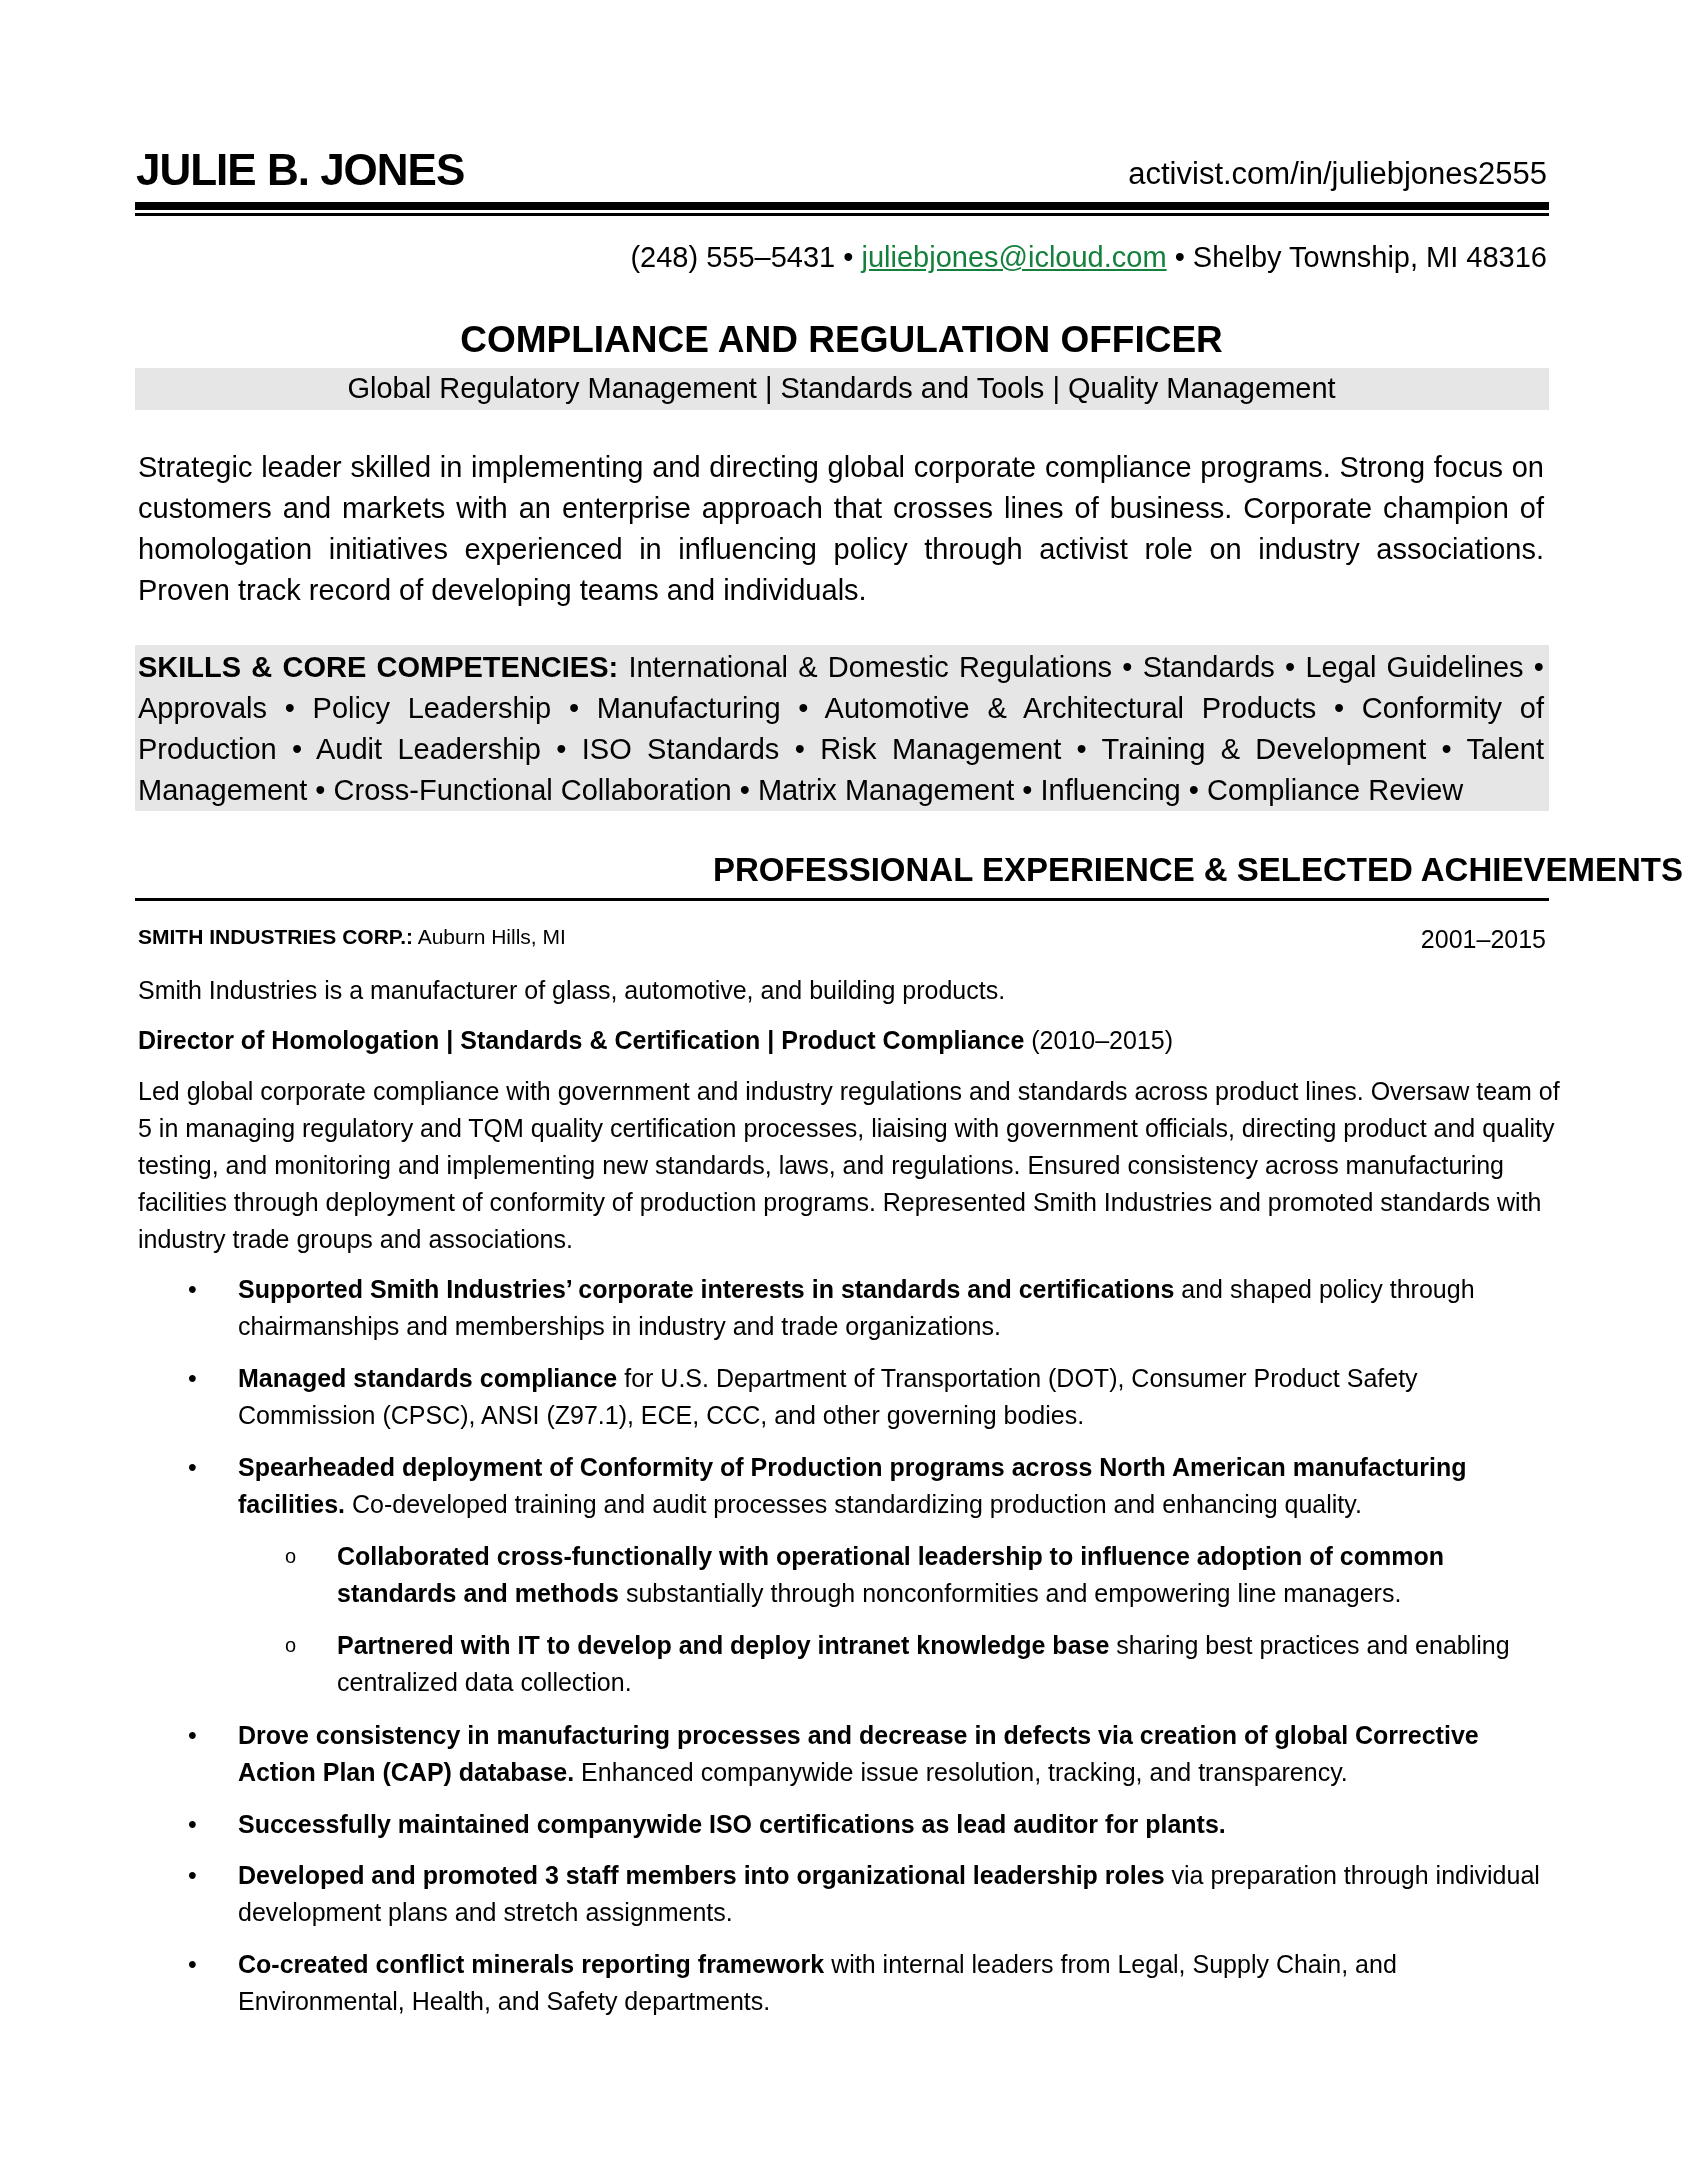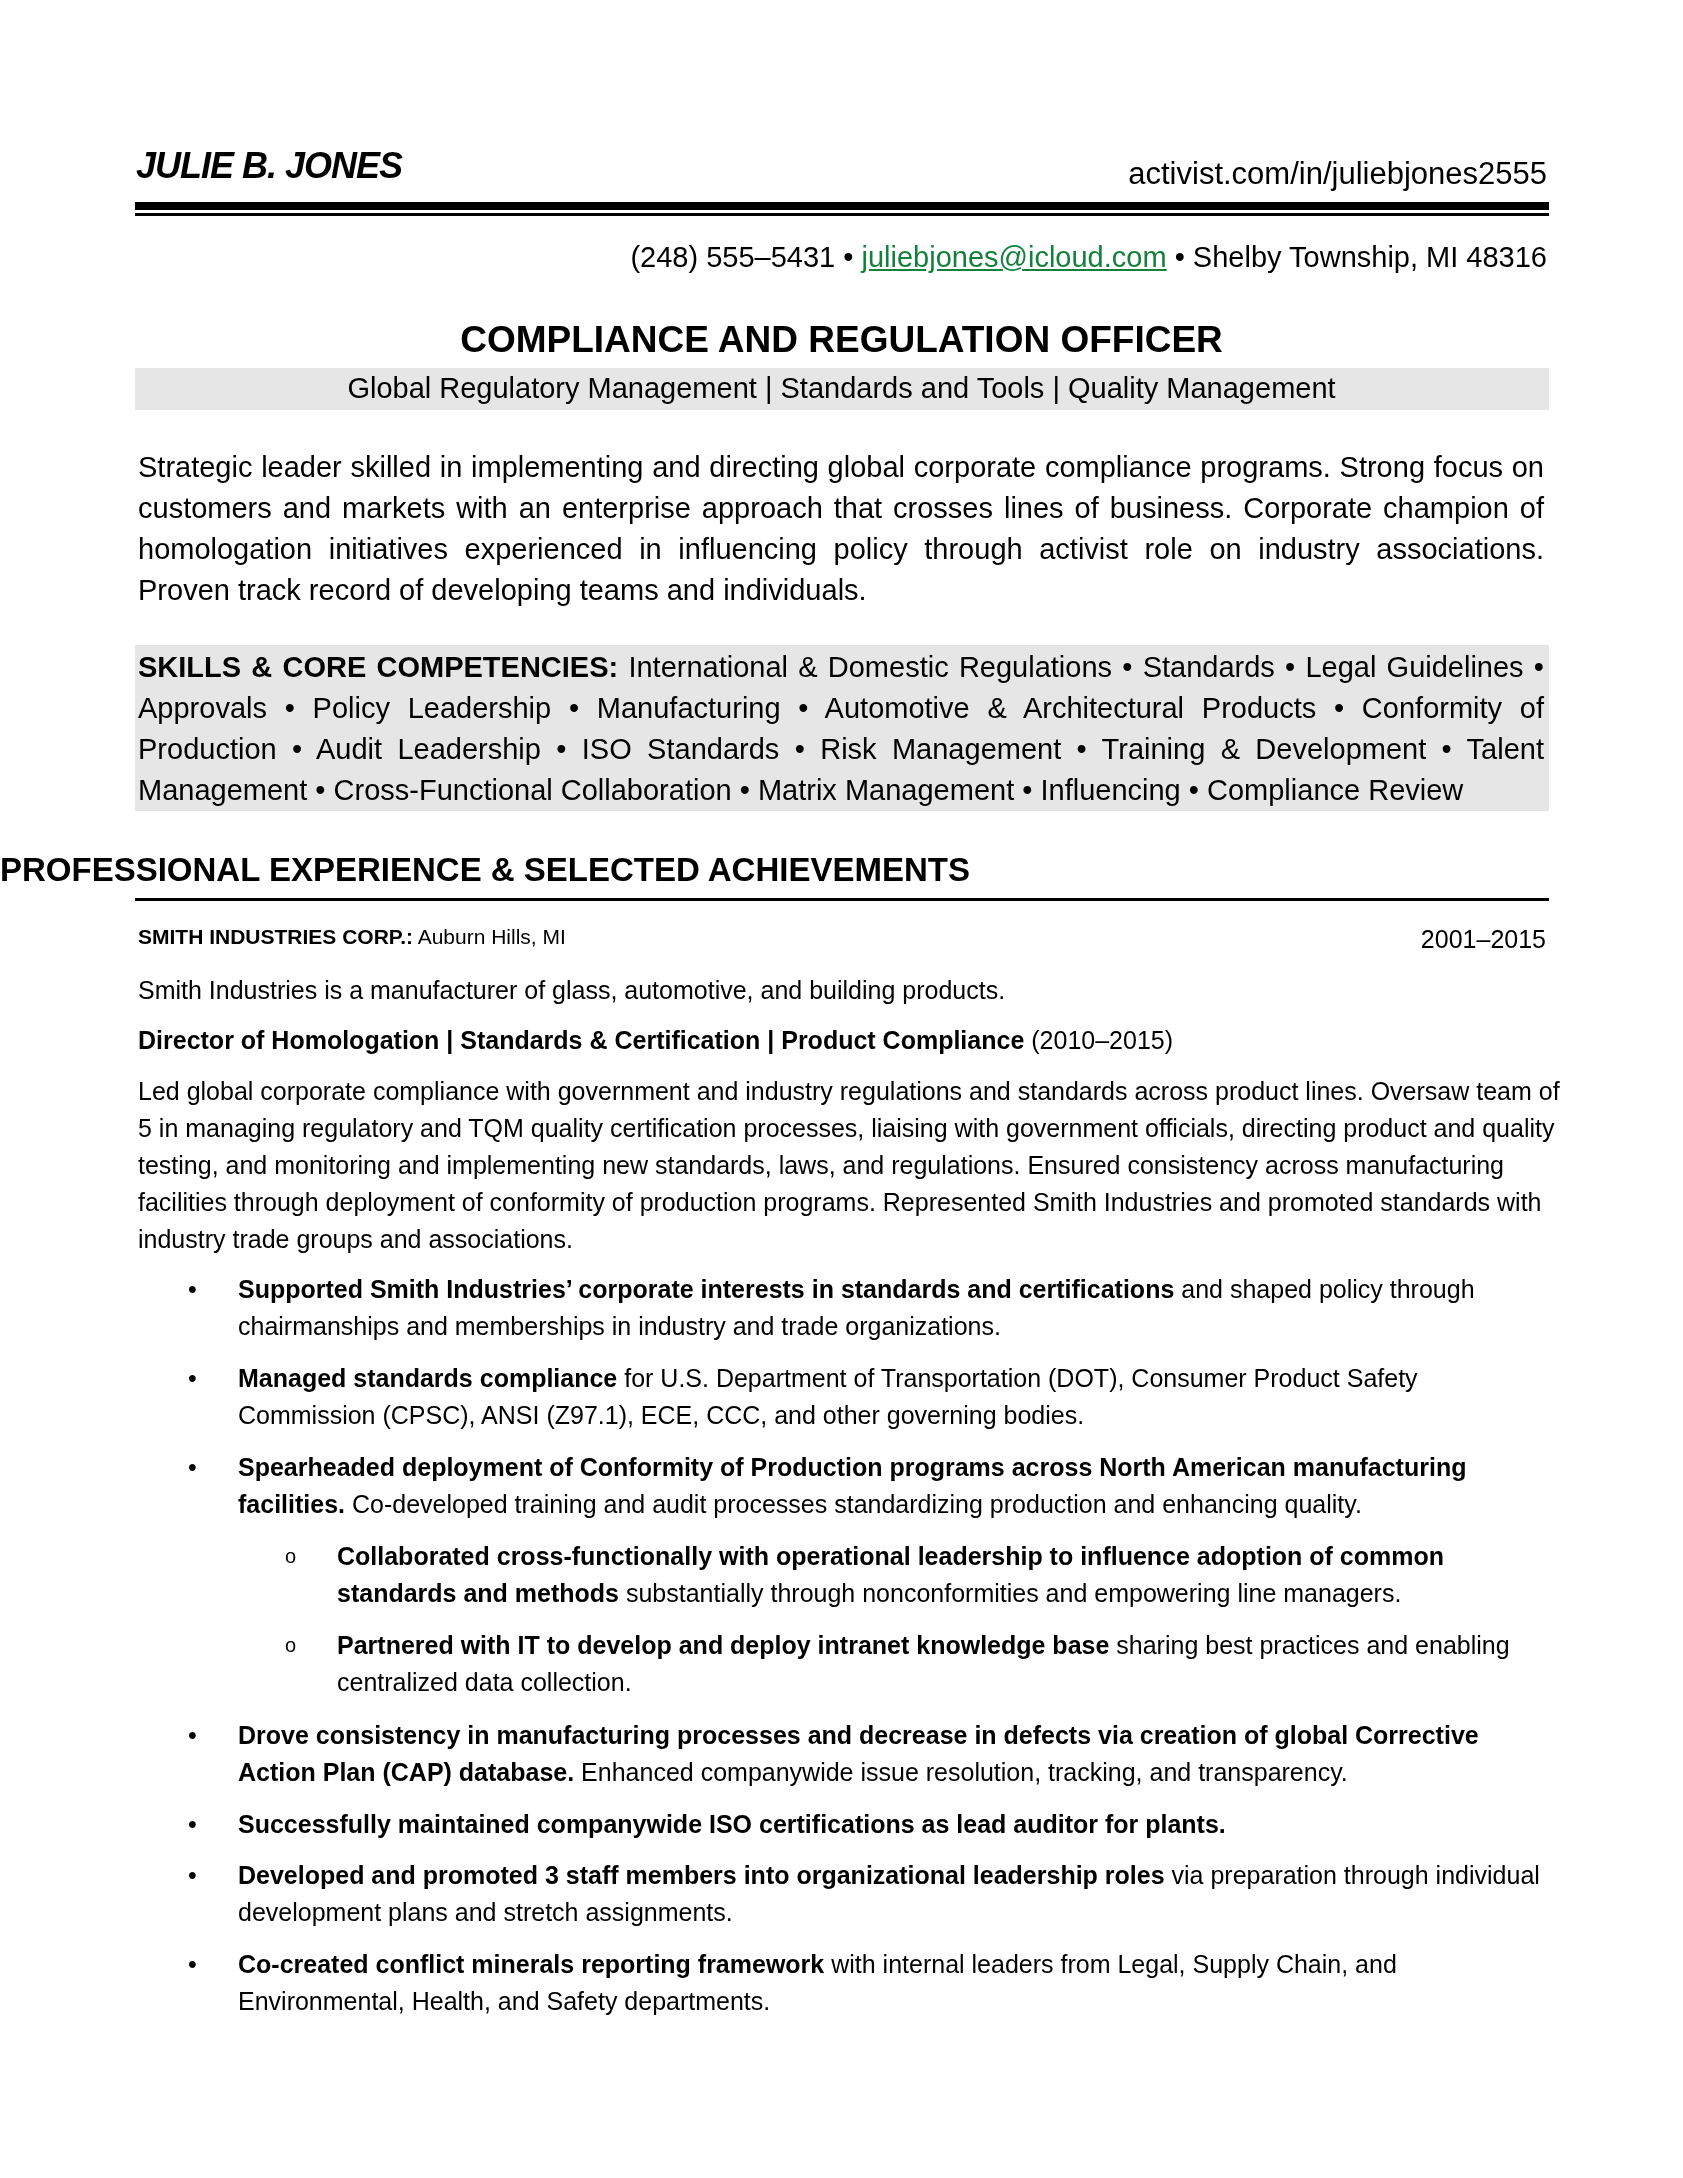--- a/index.html
+++ b/index.html
@@ -1,40 +1,40 @@
 <!DOCTYPE html>
 <html><head>
 <meta charset="utf-8">
 <style>
   html, body { margin: 0; padding: 0; background: #ffffff; }
   body { width: 1683px; height: 2178px; position: relative; overflow: hidden;
          font-family: "Liberation Sans", sans-serif; color: #000; }
   .page { position: absolute; left: 0; top: 0; width: 1683px; height: 2178px; }
   .abs { position: absolute; white-space: nowrap; }
 
-  .name { left: 136px; top: 145px; font-size: 36px; font-weight: bold; letter-spacing: -1px; font-style: italic; }
+  .name { left: 136px; top: 145px; font-size: 44px; font-weight: bold; letter-spacing: -1px; }
   .linkedin { right: 136px; top: 156px; font-size: 31px; }
   .rule-thick { position: absolute; left: 135px; width: 1414px; top: 202px; height: 8px; background: #000; }
   .rule-thin  { position: absolute; left: 135px; width: 1414px; top: 213px; height: 3px; background: #000; }
 
   .contact { right: 136px; top: 241px; font-size: 29px; }
   .contact a { color: #15803d; text-decoration: underline; }
 
   .title { left: 0; width: 1683px; text-align: center; top: 319px; font-size: 37px; font-weight: bold; }
   .tagline-box { position: absolute; left: 135px; width: 1414px; top: 368px; height: 42px; background: #e6e6e6; }
   .tagline { left: 0; width: 1683px; text-align: center; top: 372px; font-size: 29px; }
 
   .summary { position: absolute; left: 138px; width: 1406px; top: 447px; font-size: 29px; line-height: 41px;
              text-align: justify; }
 
   .skills-box { position: absolute; left: 135px; width: 1414px; top: 645px; height: 166px; background: #e6e6e6; }
   .skills { position: absolute; left: 138px; width: 1406px; top: 647px; font-size: 29px; line-height: 41px; text-align: justify; }
   .skills b { font-weight: bold; }
 
-  .section-title { left: 0; width: 1683px; text-align: left; top: 851px; font-size: 33px; font-weight: bold; }
+  .section-title { left: 0; width: 1683px; text-align: right; top: 851px; font-size: 33px; font-weight: bold; }
   .section-rule { position: absolute; left: 135px; width: 1414px; top: 898px; height: 3px; background: #000; }
 
   .company-line { left: 138px; top: 925px; font-size: 21px; }
   .company-line b { font-weight: bold; }
   .dates { right: 137px; top: 925px; font-size: 25px; }
   .company-desc { left: 138px; top: 976px; font-size: 25px; }
   .role-line { left: 138px; top: 1026px; font-size: 25px; }
   .role-line b { font-weight: bold; }
 
   .role-desc { position: absolute; left: 138px; width: 1426px; top: 1073px; font-size: 25px; line-height: 37px; }

